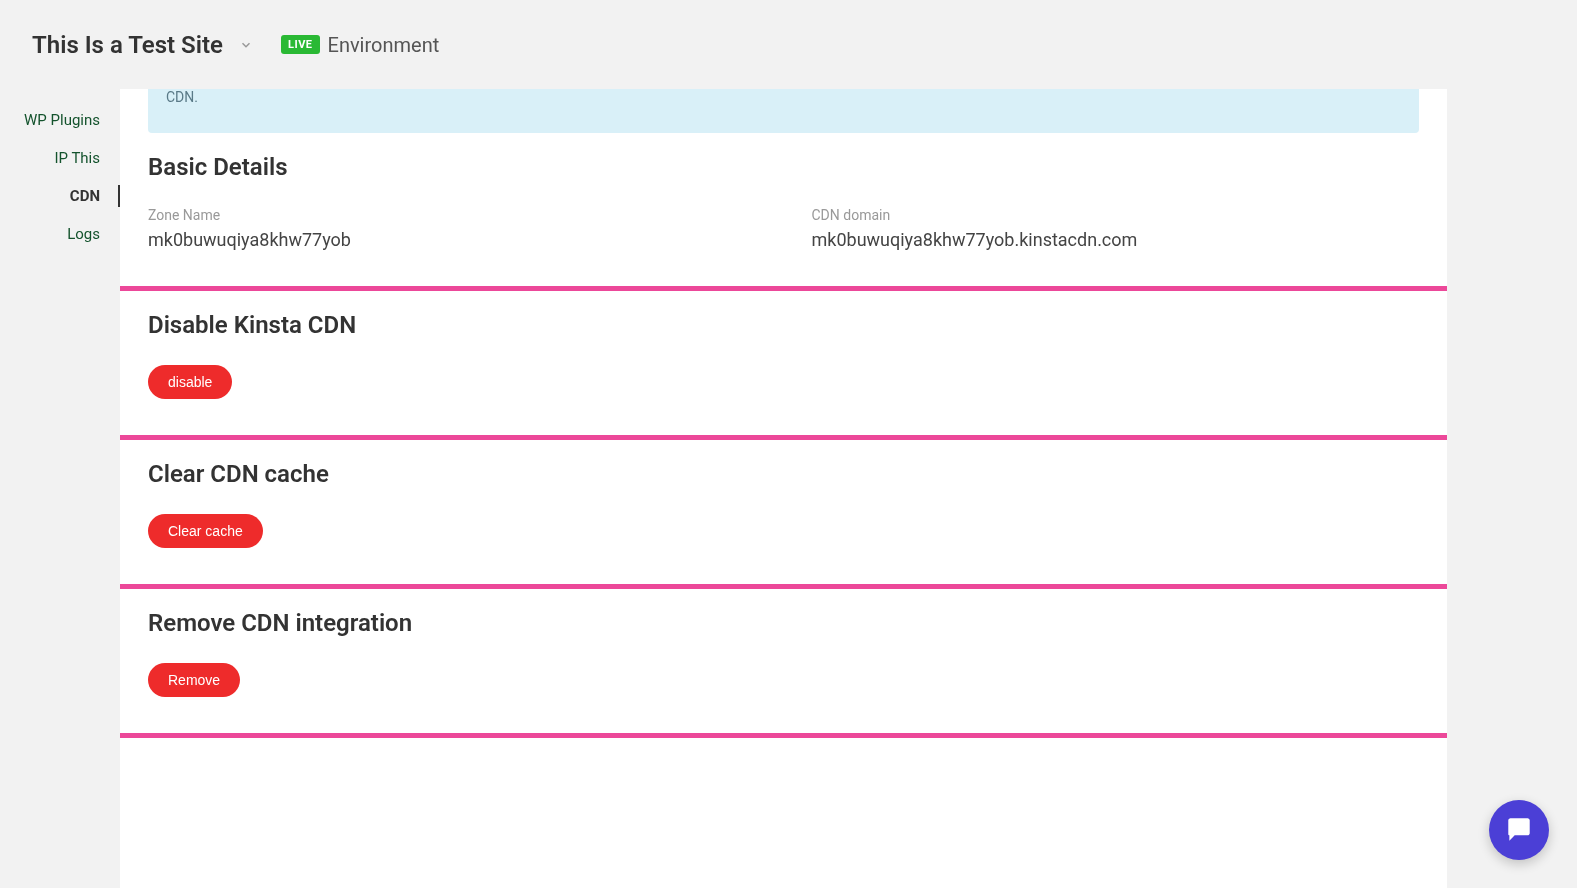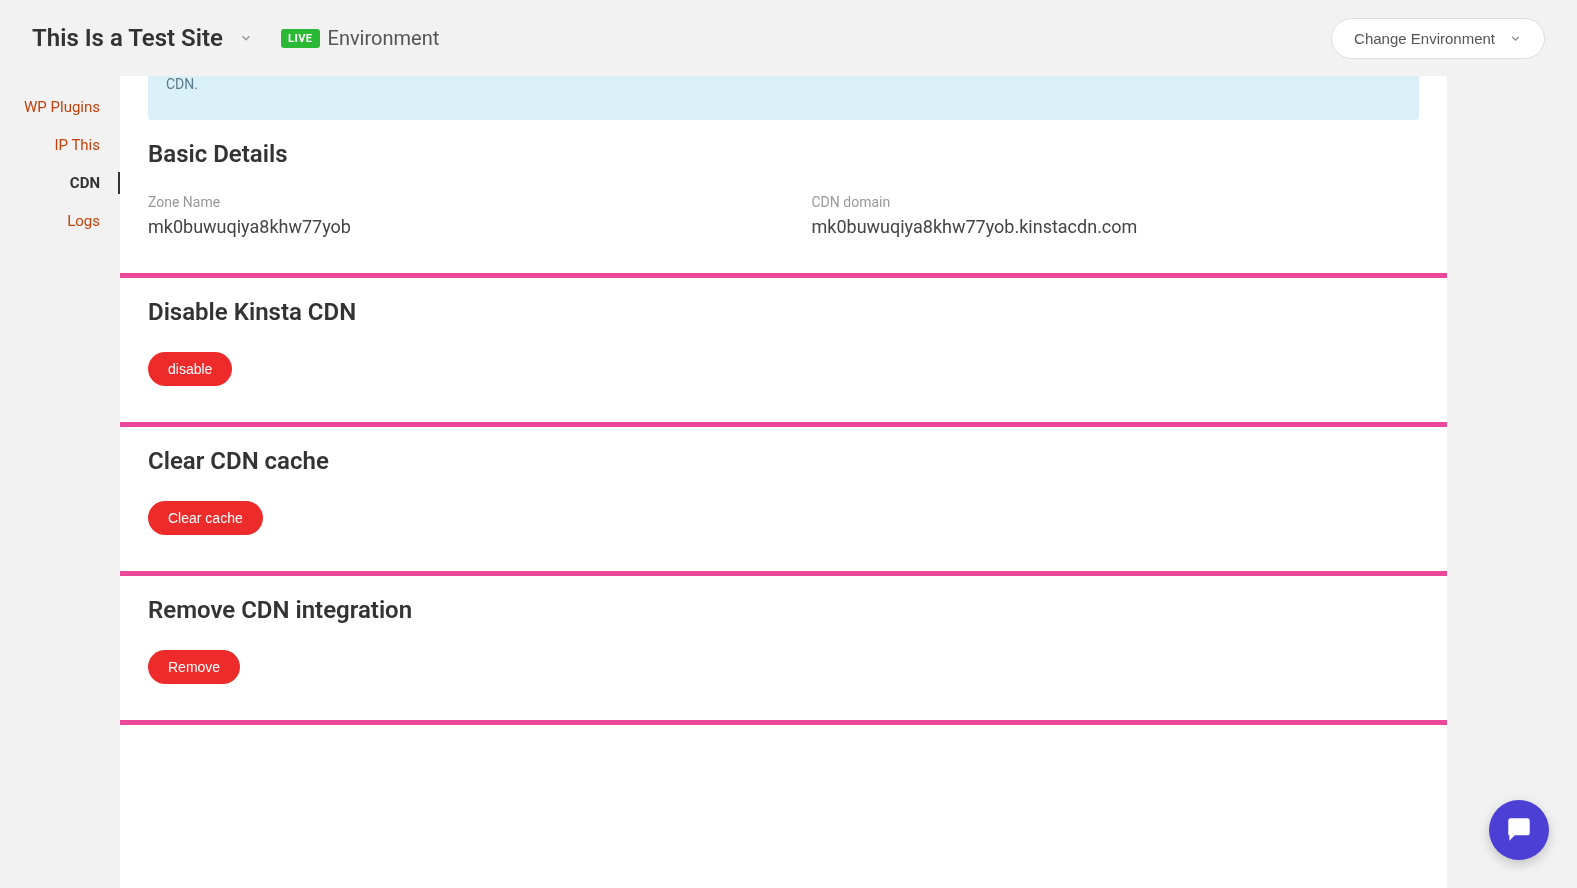--- a/index.html
+++ b/index.html
@@ -13,21 +13,21 @@
       width: 1577px;
       height: 888px;
       overflow: hidden;
       position: relative;
     }
     .header {
       display: flex;
       align-items: center;
       padding: 18px 32px;
       background: #f2f2f2;
-      height: 76px;
+      height: 89px;
     }
     .site-title {
       font-size: 24px;
       font-weight: 600;
       color: #333;
       margin-right: 16px;
     }
     .chevron-down {
       display: inline-flex;
       align-items: center;
@@ -73,21 +73,21 @@
     .sidebar {
       width: 120px;
       padding-top: 12px;
       background: #f2f2f2;
       flex-shrink: 0;
     }
     .sidebar-item {
       text-align: right;
       padding: 10px 20px 10px 0;
       font-size: 15px;
-      color: #c2410c;
+      color: #14532d;
       cursor: pointer;
       position: relative;
     }
     .sidebar-item.active {
       color: #333;
       font-weight: 700;
     }
     .sidebar-item.active::after {
       content: "";
       position: absolute;
@@ -168,26 +168,20 @@
 
 <div class="header">
   <span class="site-title">This Is a Test Site</span>
   <span class="chevron-down">
     <svg width="14" height="14" viewBox="0 0 24 24" fill="none" stroke="currentColor" stroke-width="2.5">
         <polyline points="6 9 12 15 18 9"></polyline>
       </svg>
   </span>
   <span class="live-badge">LIVE</span>
   <span class="environment-label">Environment</span>
-  <button class="change-environment-btn">
-    <span>Change Environment</span>
-    <svg width="13" height="13" viewBox="0 0 24 24" fill="none" stroke="currentColor" stroke-width="2.5">
-        <polyline points="6 9 12 15 18 9"></polyline>
-      </svg>
-  </button>
 </div>
 
 <div class="layout">
   <div class="sidebar">
     <div class="sidebar-item">
       <span>WP Plugins</span>
     </div>
     <div class="sidebar-item">
       <span>IP This</span>
     </div>

